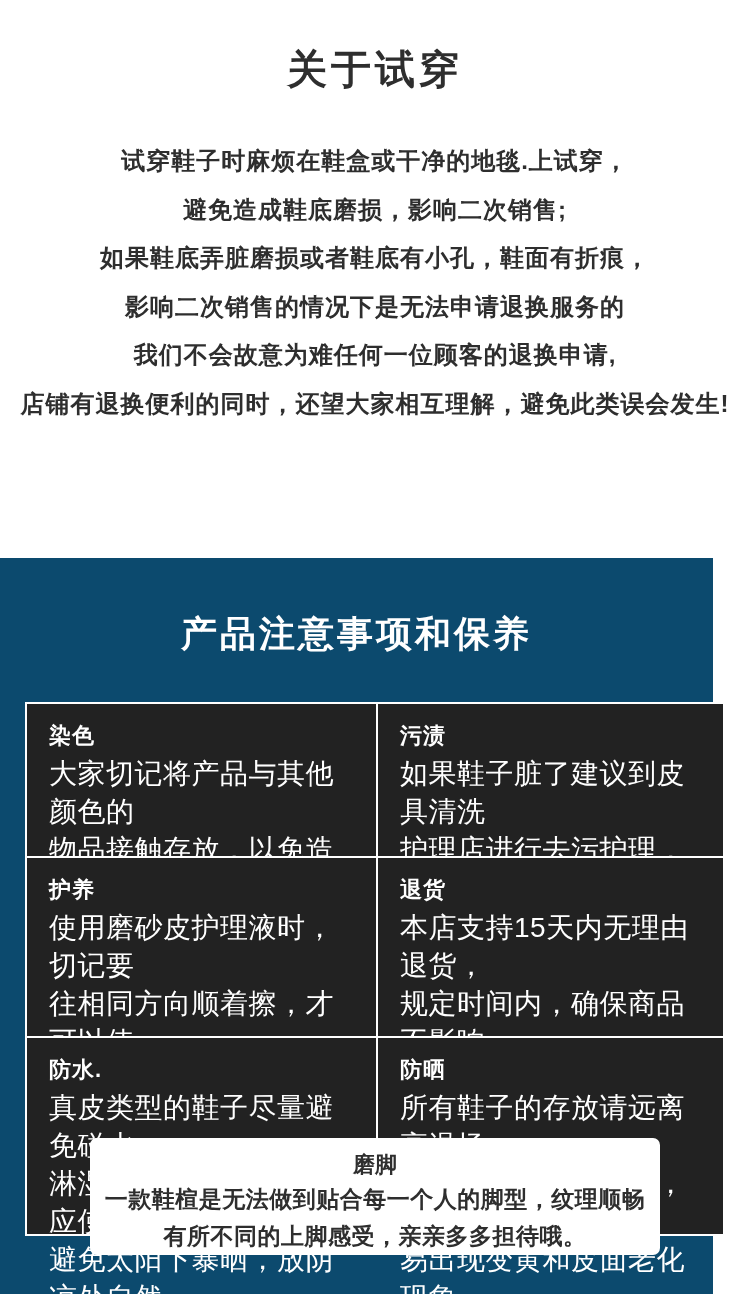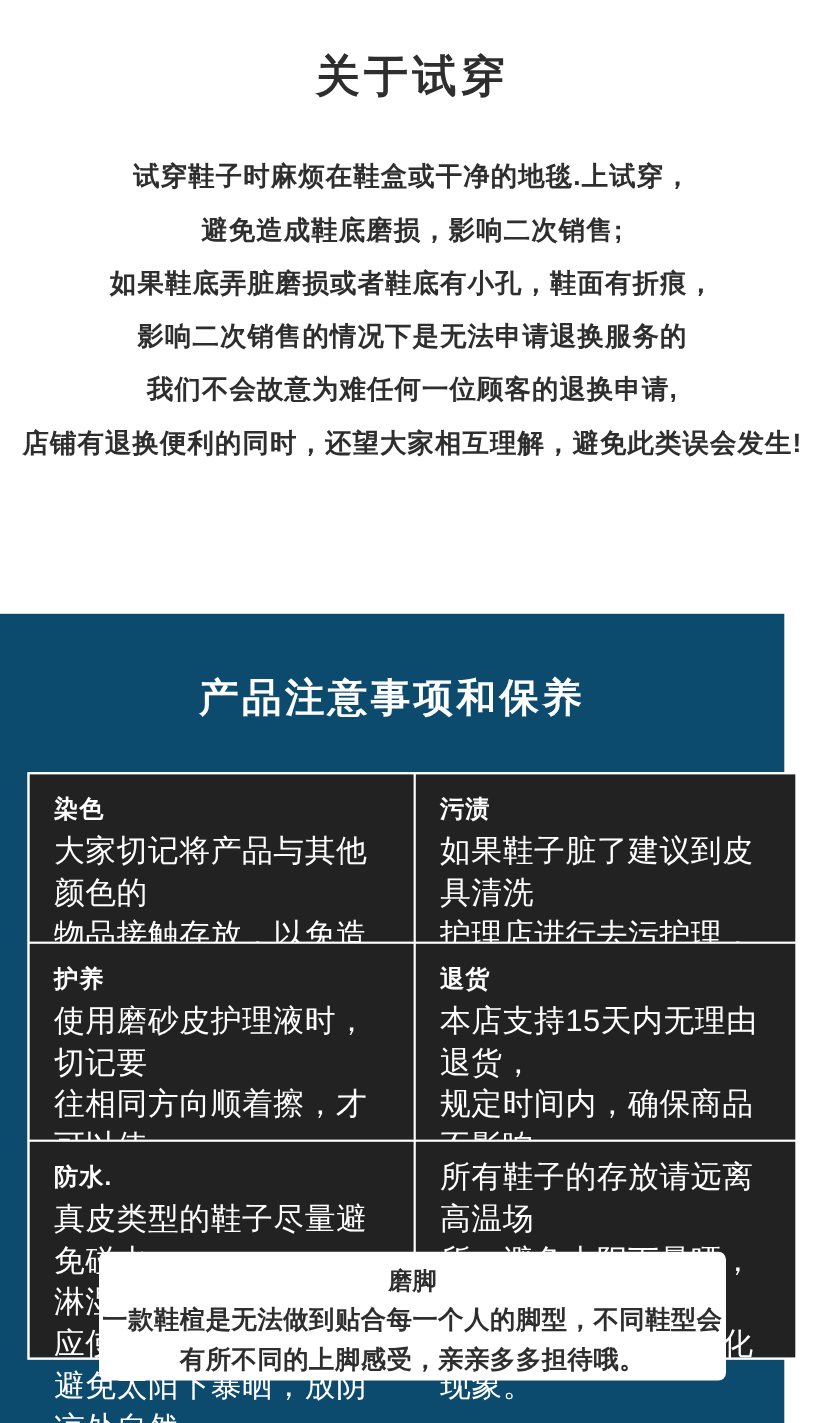--- a/index.html
+++ b/index.html
@@ -169,27 +169,28 @@
 
       <div class="care-cell">
         <div class="cell-title">防水.</div>
         <div class="cell-body">真皮类型的鞋子尽量避免碰水
 淋湿后不可暴晒晾干，应使用
 避免太阳下暴晒，放阴凉处自然
 风干。</div>
       </div>
 
       <div class="care-cell">
+        <div class="cell-title">防晒</div>
         <div class="cell-body">所有鞋子的存放请远离高温场
 所，避免太阳下暴晒，否则容
 易出现变黄和皮面老化现象。</div>
       </div>
 
     </div>
   </section>
 
   <div class="footnote">
     <div class="footnote-title">磨脚</div>
-    <div class="footnote-body">一款鞋楦是无法做到贴合每一个人的脚型，不同鞋型会
+    <div class="footnote-body">一款鞋楦是无法做到贴合每一个人的脚型，纹理顺畅
 有所不同的上脚感受，亲亲多多担待哦。</div>
   </div>
 
 </div>
 
 </body></html>

